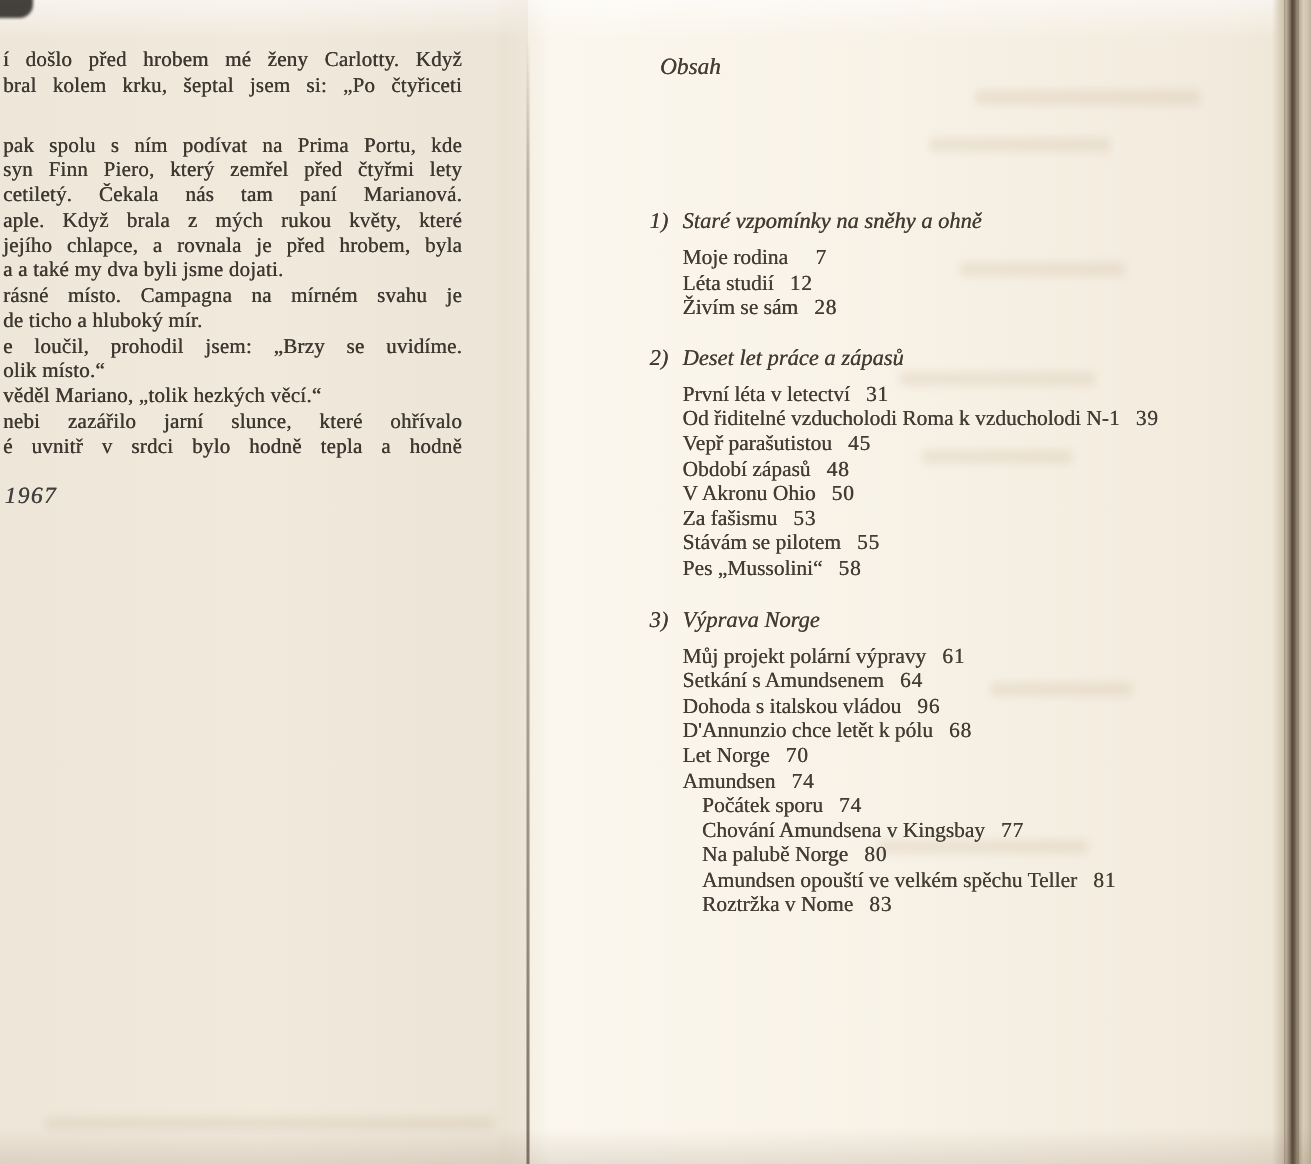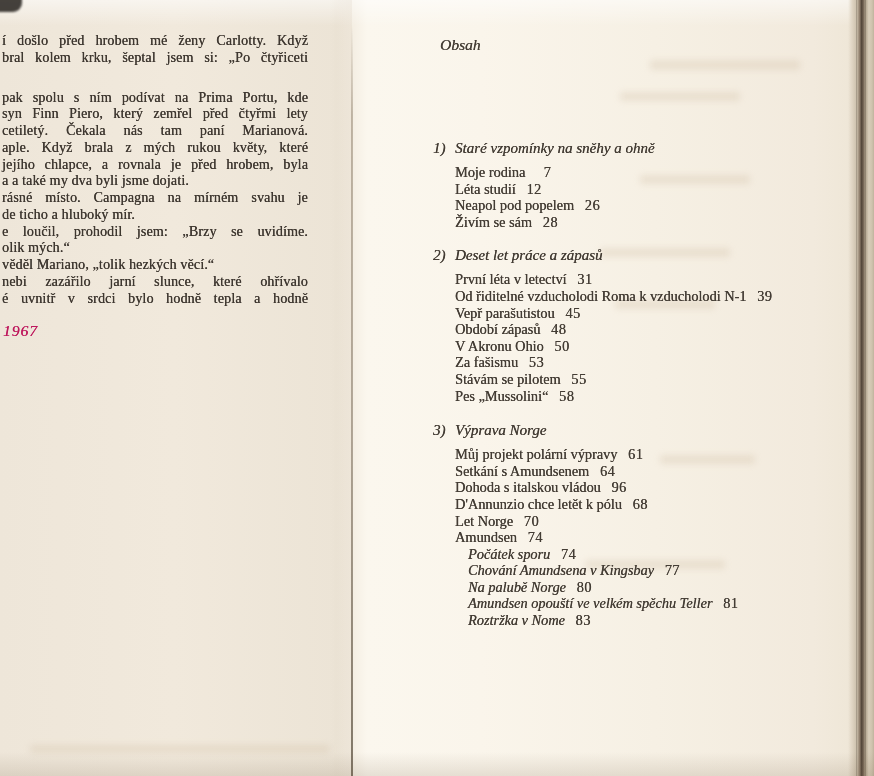--- a/index.html
+++ b/index.html
@@ -37,39 +37,39 @@
   .ghost{position:absolute;background:rgba(196,174,140,.22);filter:blur(3px);border-radius:3px;pointer-events:none;}
 
   
   .left-page{position:absolute;left:2px;top:33px;width:306px;
     font-size:14px;line-height:16.75px;letter-spacing:.15px;
     text-shadow:.25px 0 0 currentColor;}
   .bline{white-space:nowrap;}
   .bline.j{white-space:normal;text-align:justify;text-align-last:justify;}
   .bline.gap{margin-top:23px;}
   .year-note{position:absolute;left:3px;top:322px;font-style:italic;
-    font-size:15.5px;letter-spacing:1px;color:#be185d;text-shadow:.25px 0 0 currentColor;}
+    font-size:15.5px;letter-spacing:1px;color:#404040;text-shadow:.25px 0 0 currentColor;}
 
   
   .toc{position:absolute;left:433px;top:36px;width:400px;}
   .toc-heading{font-style:italic;font-size:15.5px;margin-left:7px;color:#453e36;
     text-shadow:.2px 0 0 currentColor;}
   .toc-section{margin-top:0;}
   .toc-section:nth-of-type(1){margin-top:84px;}
   .toc-section:nth-of-type(2){margin-top:15px;}
   .toc-section:nth-of-type(3){margin-top:16px;}
   .sec-head{display:flex;font-style:italic;font-size:15px;line-height:20px;
     margin-bottom:6px;color:#433c34;text-shadow:.2px 0 0 currentColor;}
   .sec-num{width:22px;flex:0 0 22px;}
   .entries{margin-left:22px;width:377px;font-size:14.3px;line-height:16.6px;
     color:#443d35;text-shadow:.2px 0 0 currentColor;}
   .row{display:flex;}
   .row .lbl{white-space:nowrap;}
   .row .pg{text-align:right;min-width:26px;letter-spacing:.5px;}
-  .row.sub .lbl{font-style:italic;padding-left:13px;}
+  .row.sub .lbl{padding-left:13px;}
 </style>
 </head>
 <body>
 
 <div class="top-light"></div>
 <div class="corner-mark"></div>
 <div class="gutter-sheen"></div>
 <div class="gutter-line"></div>
 
 <div class="ghost" style="left:650px;top:60px;width:150px;height:10px;"></div>
@@ -86,21 +86,21 @@
     <div class="bline j">bral kolem krku, šeptal jsem si: „Po čtyřiceti</div>
     <div class="bline j gap">pak spolu s ním podívat na Prima Portu, kde</div>
     <div class="bline j">syn Finn Piero, který zemřel před čtyřmi lety</div>
     <div class="bline j">cetiletý.  Čekala  nás  tam  paní  Marianová.</div>
     <div class="bline j">aple. Když brala z mých rukou květy, které</div>
     <div class="bline j">jejího chlapce, a rovnala je před hrobem, byla</div>
     <div class="bline">a a také my dva byli jsme dojati.</div>
     <div class="bline j">rásné místo. Campagna na mírném svahu je</div>
     <div class="bline">de ticho a hluboký mír.</div>
     <div class="bline j">e loučil, prohodil jsem: „Brzy se uvidíme.</div>
-    <div class="bline">olik mých.“</div>
+    <div class="bline">olik místo.“</div>
     <div class="bline">věděl Mariano, „tolik hezkých věcí.“</div>
     <div class="bline j">nebi zazářilo jarní slunce, které ohřívalo</div>
     <div class="bline j">é uvnitř v srdci bylo hodně tepla a hodně</div>
   </div>
 <div class="year-note">1967</div>
 
 <div class="toc">
   <div class="toc-heading">Obsah</div>
   <div>
       <div class="toc-section">
@@ -111,24 +111,20 @@
         <div class="entries">
           <div class="row">
             <span class="lbl">Moje rodina</span>
             <span class="pg">7</span>
           </div>
           <div class="row">
             <span class="lbl">Léta studií</span>
             <span class="pg">12</span>
           </div>
           <div class="row">
-            <span class="lbl">Neapol pod popelem</span>
-            <span class="pg">26</span>
-          </div>
-          <div class="row">
             <span class="lbl">Živím se sám</span>
             <span class="pg">28</span>
           </div>
         </div>
       </div>
       <div class="toc-section">
         <div class="sec-head">
           <span class="sec-num">2)</span>
           <span class="sec-title">Deset let práce a zápasů</span>
         </div>

